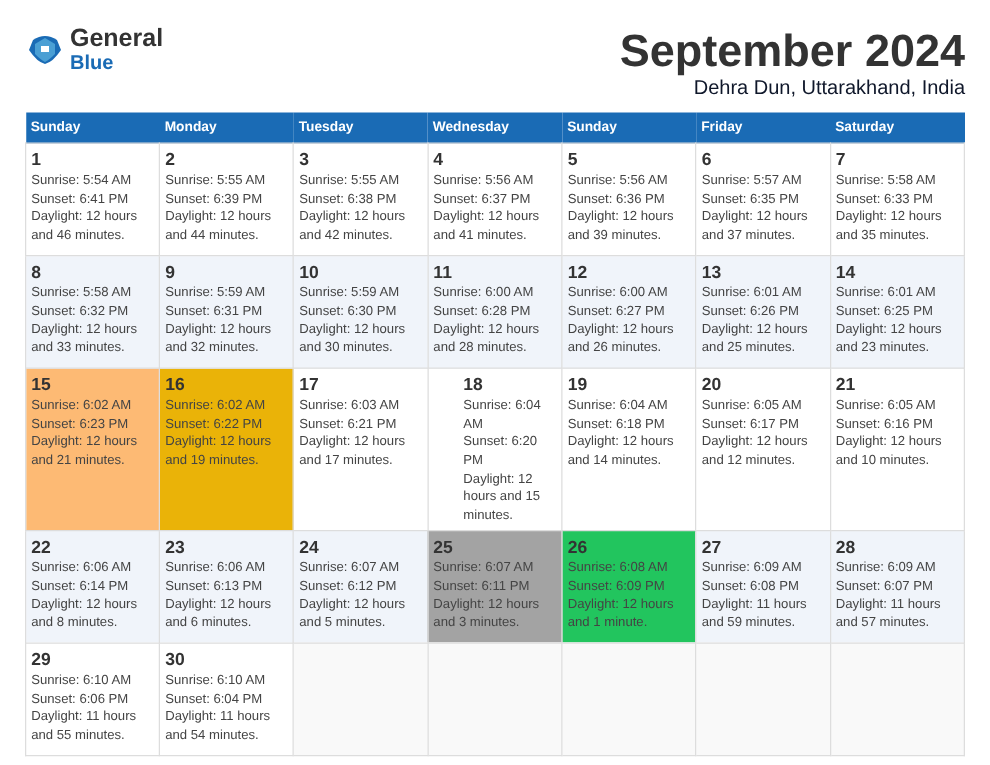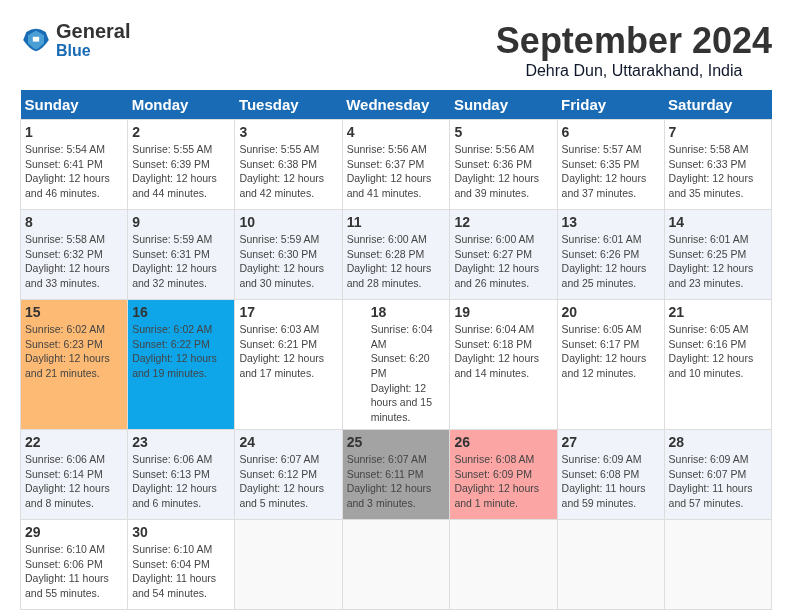--- a/index.html
+++ b/index.html
@@ -34,42 +34,42 @@
     .logo-blue {
       font-size: 16px;
       font-weight: bold;
       color: #1a6bb5;
     }
     .logo-icon {
       width: 32px;
       height: 32px;
     }
     .title-block {
-      text-align: center;
+      text-align: right;
     }
     .month-title {
       font-size: 36px;
       font-weight: bold;
       color: #333;
     }
     .location {
       font-size: 16px;
       color: #0f172a;
     }
     .calendar {
       width: 100%;
       border-collapse: collapse;
       font-size: 11px;
     }
     .calendar th {
       background: #1a6bb5;
       color: #fff;
       padding: 6px 4px;
       text-align: left;
-      font-size: 15px;
+      font-size: 11px;
       font-weight: bold;
     }
     .calendar td {
       border: 1px solid #ddd;
       vertical-align: top;
       padding: 4px;
       width: 108px;
       height: 90px;
       background: #fff;
     }
@@ -187,21 +187,21 @@
         <td style="background: rgb(240, 244, 250);">
           <span class="day-number">14</span>
           <div class="day-info">Sunrise: 6:01 AM<br>Sunset: 6:25 PM<br>Daylight: 12 hours and 23 minutes.</div>
         </td>
       </tr>
       <tr>
         <td style="background: #fdba74;">
           <span class="day-number">15</span>
           <div class="day-info">Sunrise: 6:02 AM<br>Sunset: 6:23 PM<br>Daylight: 12 hours and 21 minutes.</div>
         </td>
-        <td style="background: #0ea5e9;">
+        <td style="background: #eab308;">
           <span class="day-number">16</span>
           <div class="day-info">Sunrise: 6:02 AM<br>Sunset: 6:22 PM<br>Daylight: 12 hours and 19 minutes.</div>
         </td>
         <td style="background: rgb(255, 255, 255);">
           <span class="day-number">17</span>
           <div class="day-info">Sunrise: 6:03 AM<br>Sunset: 6:21 PM<br>Daylight: 12 hours and 17 minutes.</div>
         </td>
         <td style="background: rgb(255, 255, 255); padding-left: 28px;">
           <span class="day-number">18</span>
           <div class="day-info">Sunrise: 6:04 AM<br>Sunset: 6:20 PM<br>Daylight: 12 hours and 15 minutes.</div>
@@ -229,21 +229,21 @@
           <div class="day-info">Sunrise: 6:06 AM<br>Sunset: 6:13 PM<br>Daylight: 12 hours and 6 minutes.</div>
         </td>
         <td style="background: rgb(240, 244, 250);">
           <span class="day-number">24</span>
           <div class="day-info">Sunrise: 6:07 AM<br>Sunset: 6:12 PM<br>Daylight: 12 hours and 5 minutes.</div>
         </td>
         <td style="background: #a3a3a3;">
           <span class="day-number">25</span>
           <div class="day-info">Sunrise: 6:07 AM<br>Sunset: 6:11 PM<br>Daylight: 12 hours and 3 minutes.</div>
         </td>
-        <td style="background: #fca5a5;">
+        <td style="background: #22c55e;">
           <span class="day-number">26</span>
           <div class="day-info">Sunrise: 6:08 AM<br>Sunset: 6:09 PM<br>Daylight: 12 hours and 1 minute.</div>
         </td>
         <td style="background: rgb(240, 244, 250);">
           <span class="day-number">27</span>
           <div class="day-info">Sunrise: 6:09 AM<br>Sunset: 6:08 PM<br>Daylight: 11 hours and 59 minutes.</div>
         </td>
         <td style="background: rgb(240, 244, 250);">
           <span class="day-number">28</span>
           <div class="day-info">Sunrise: 6:09 AM<br>Sunset: 6:07 PM<br>Daylight: 11 hours and 57 minutes.</div>

